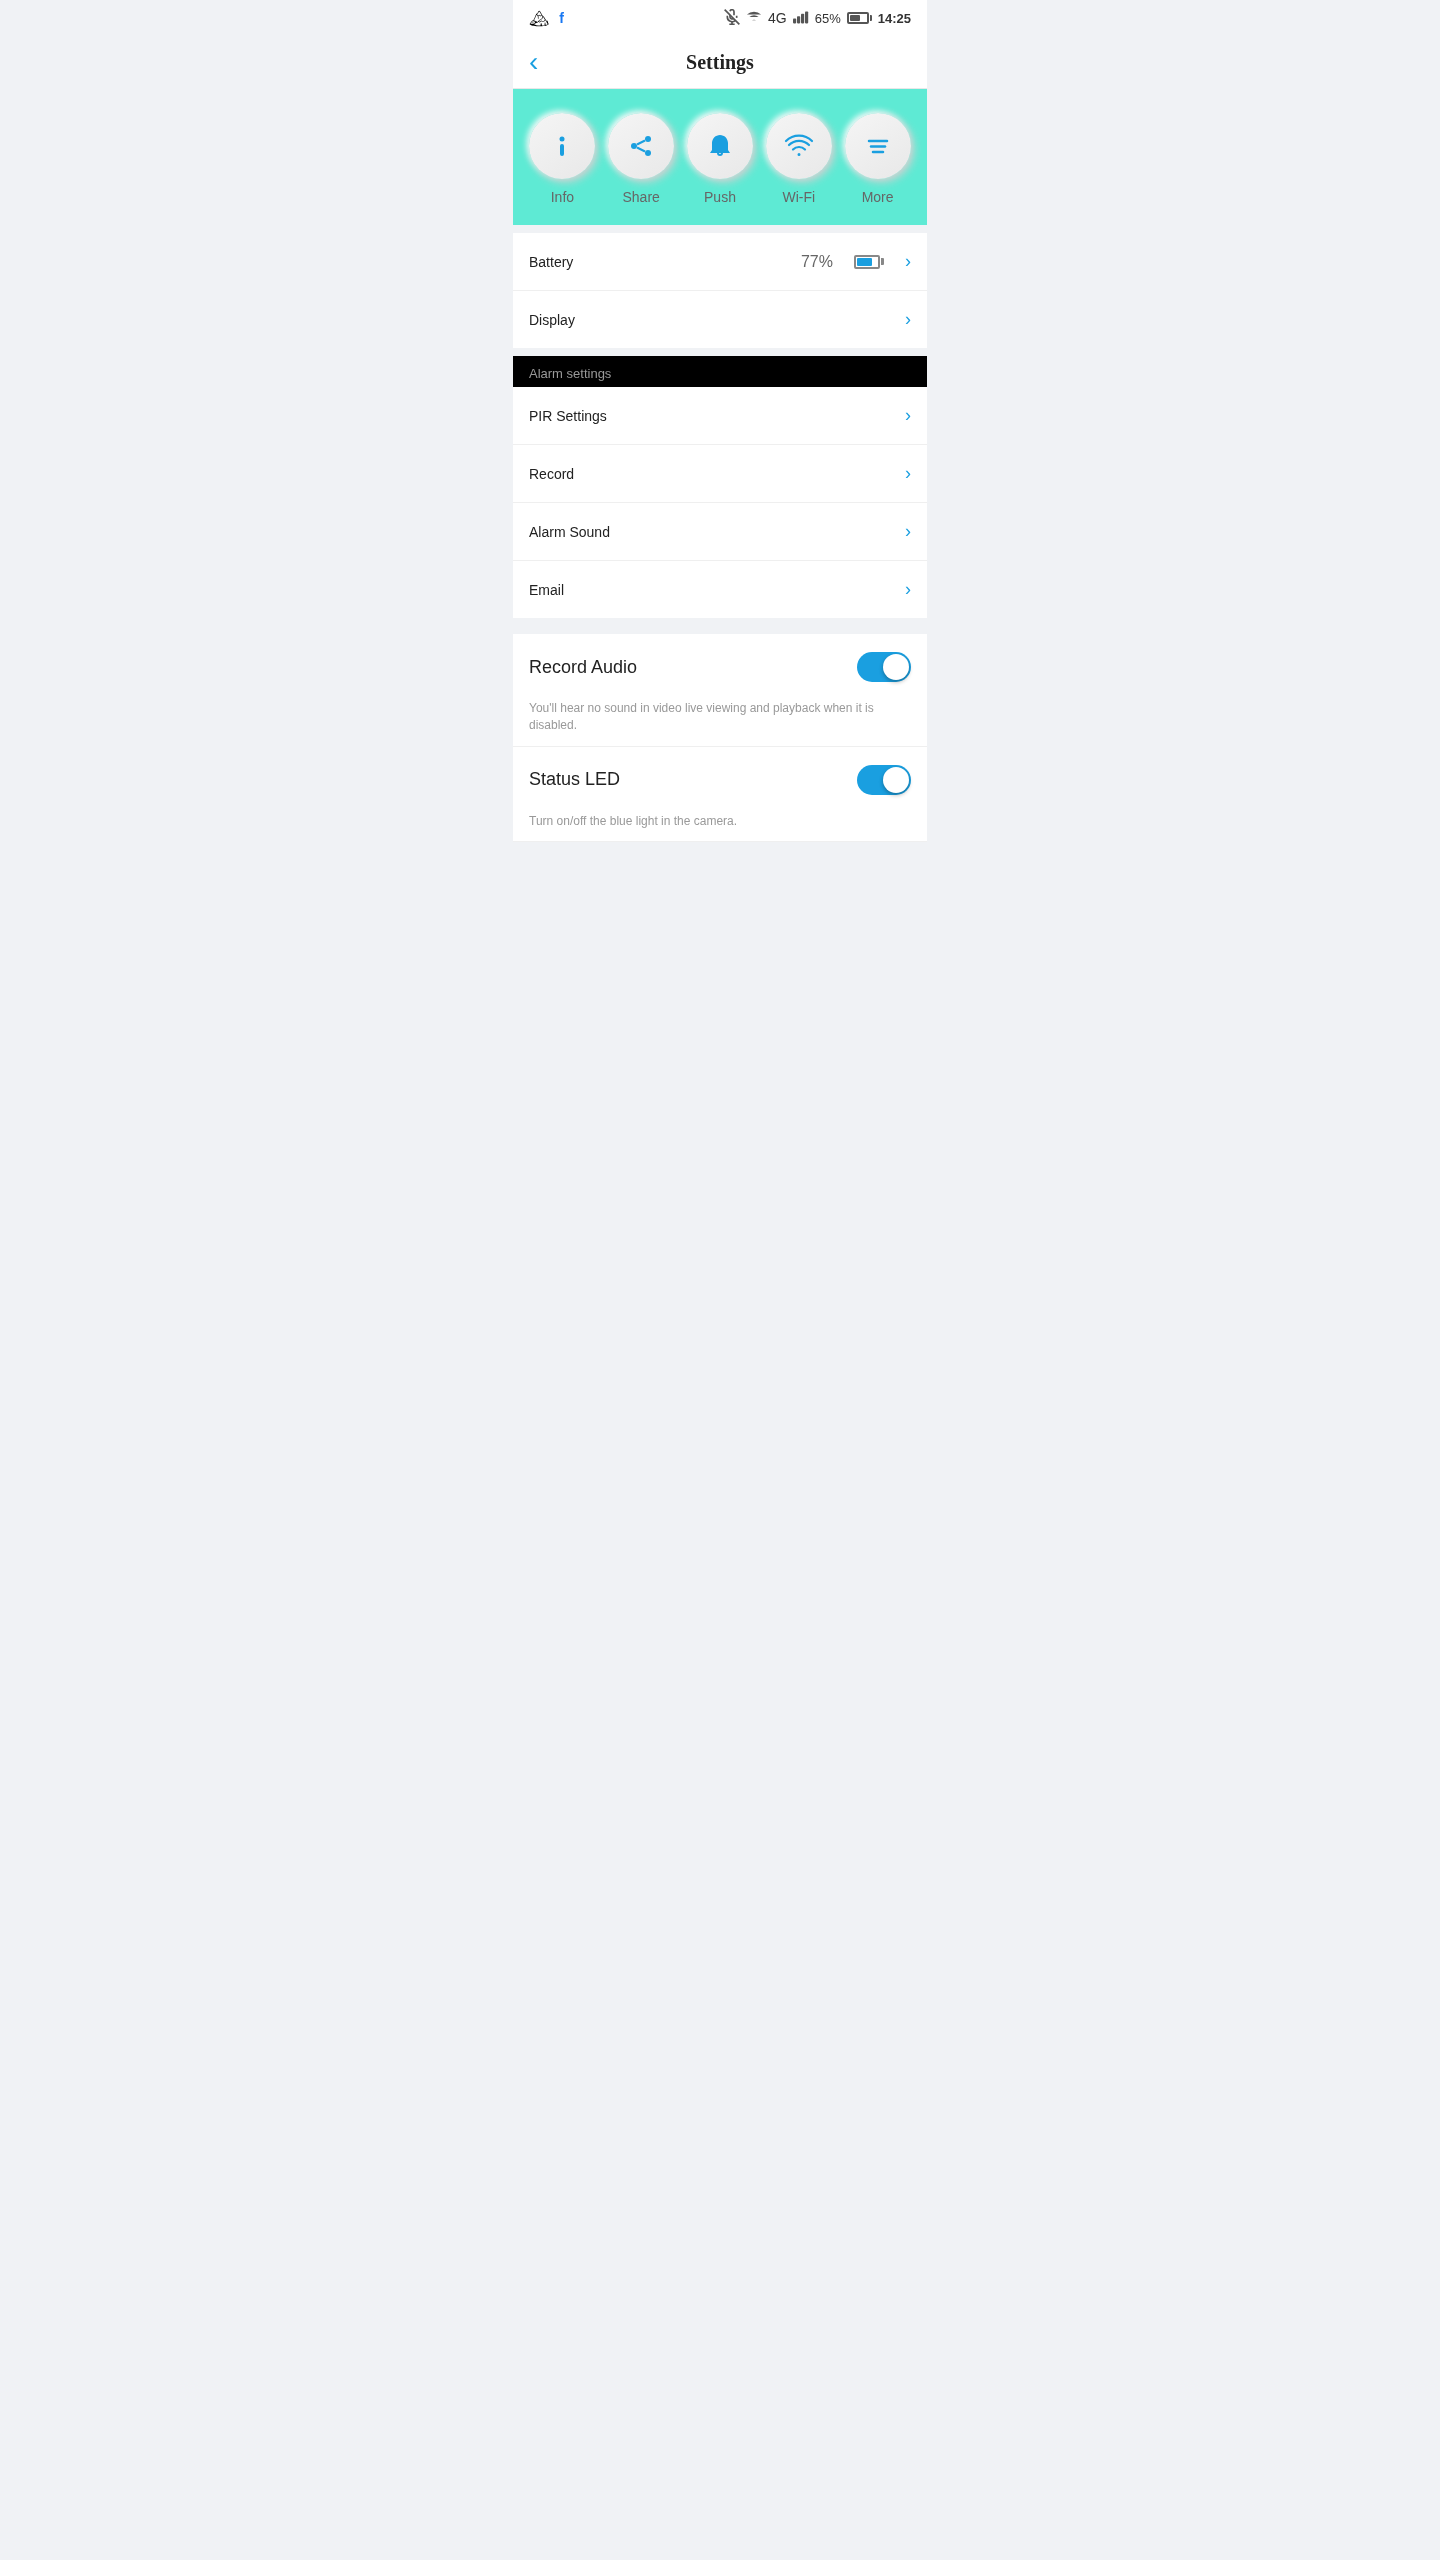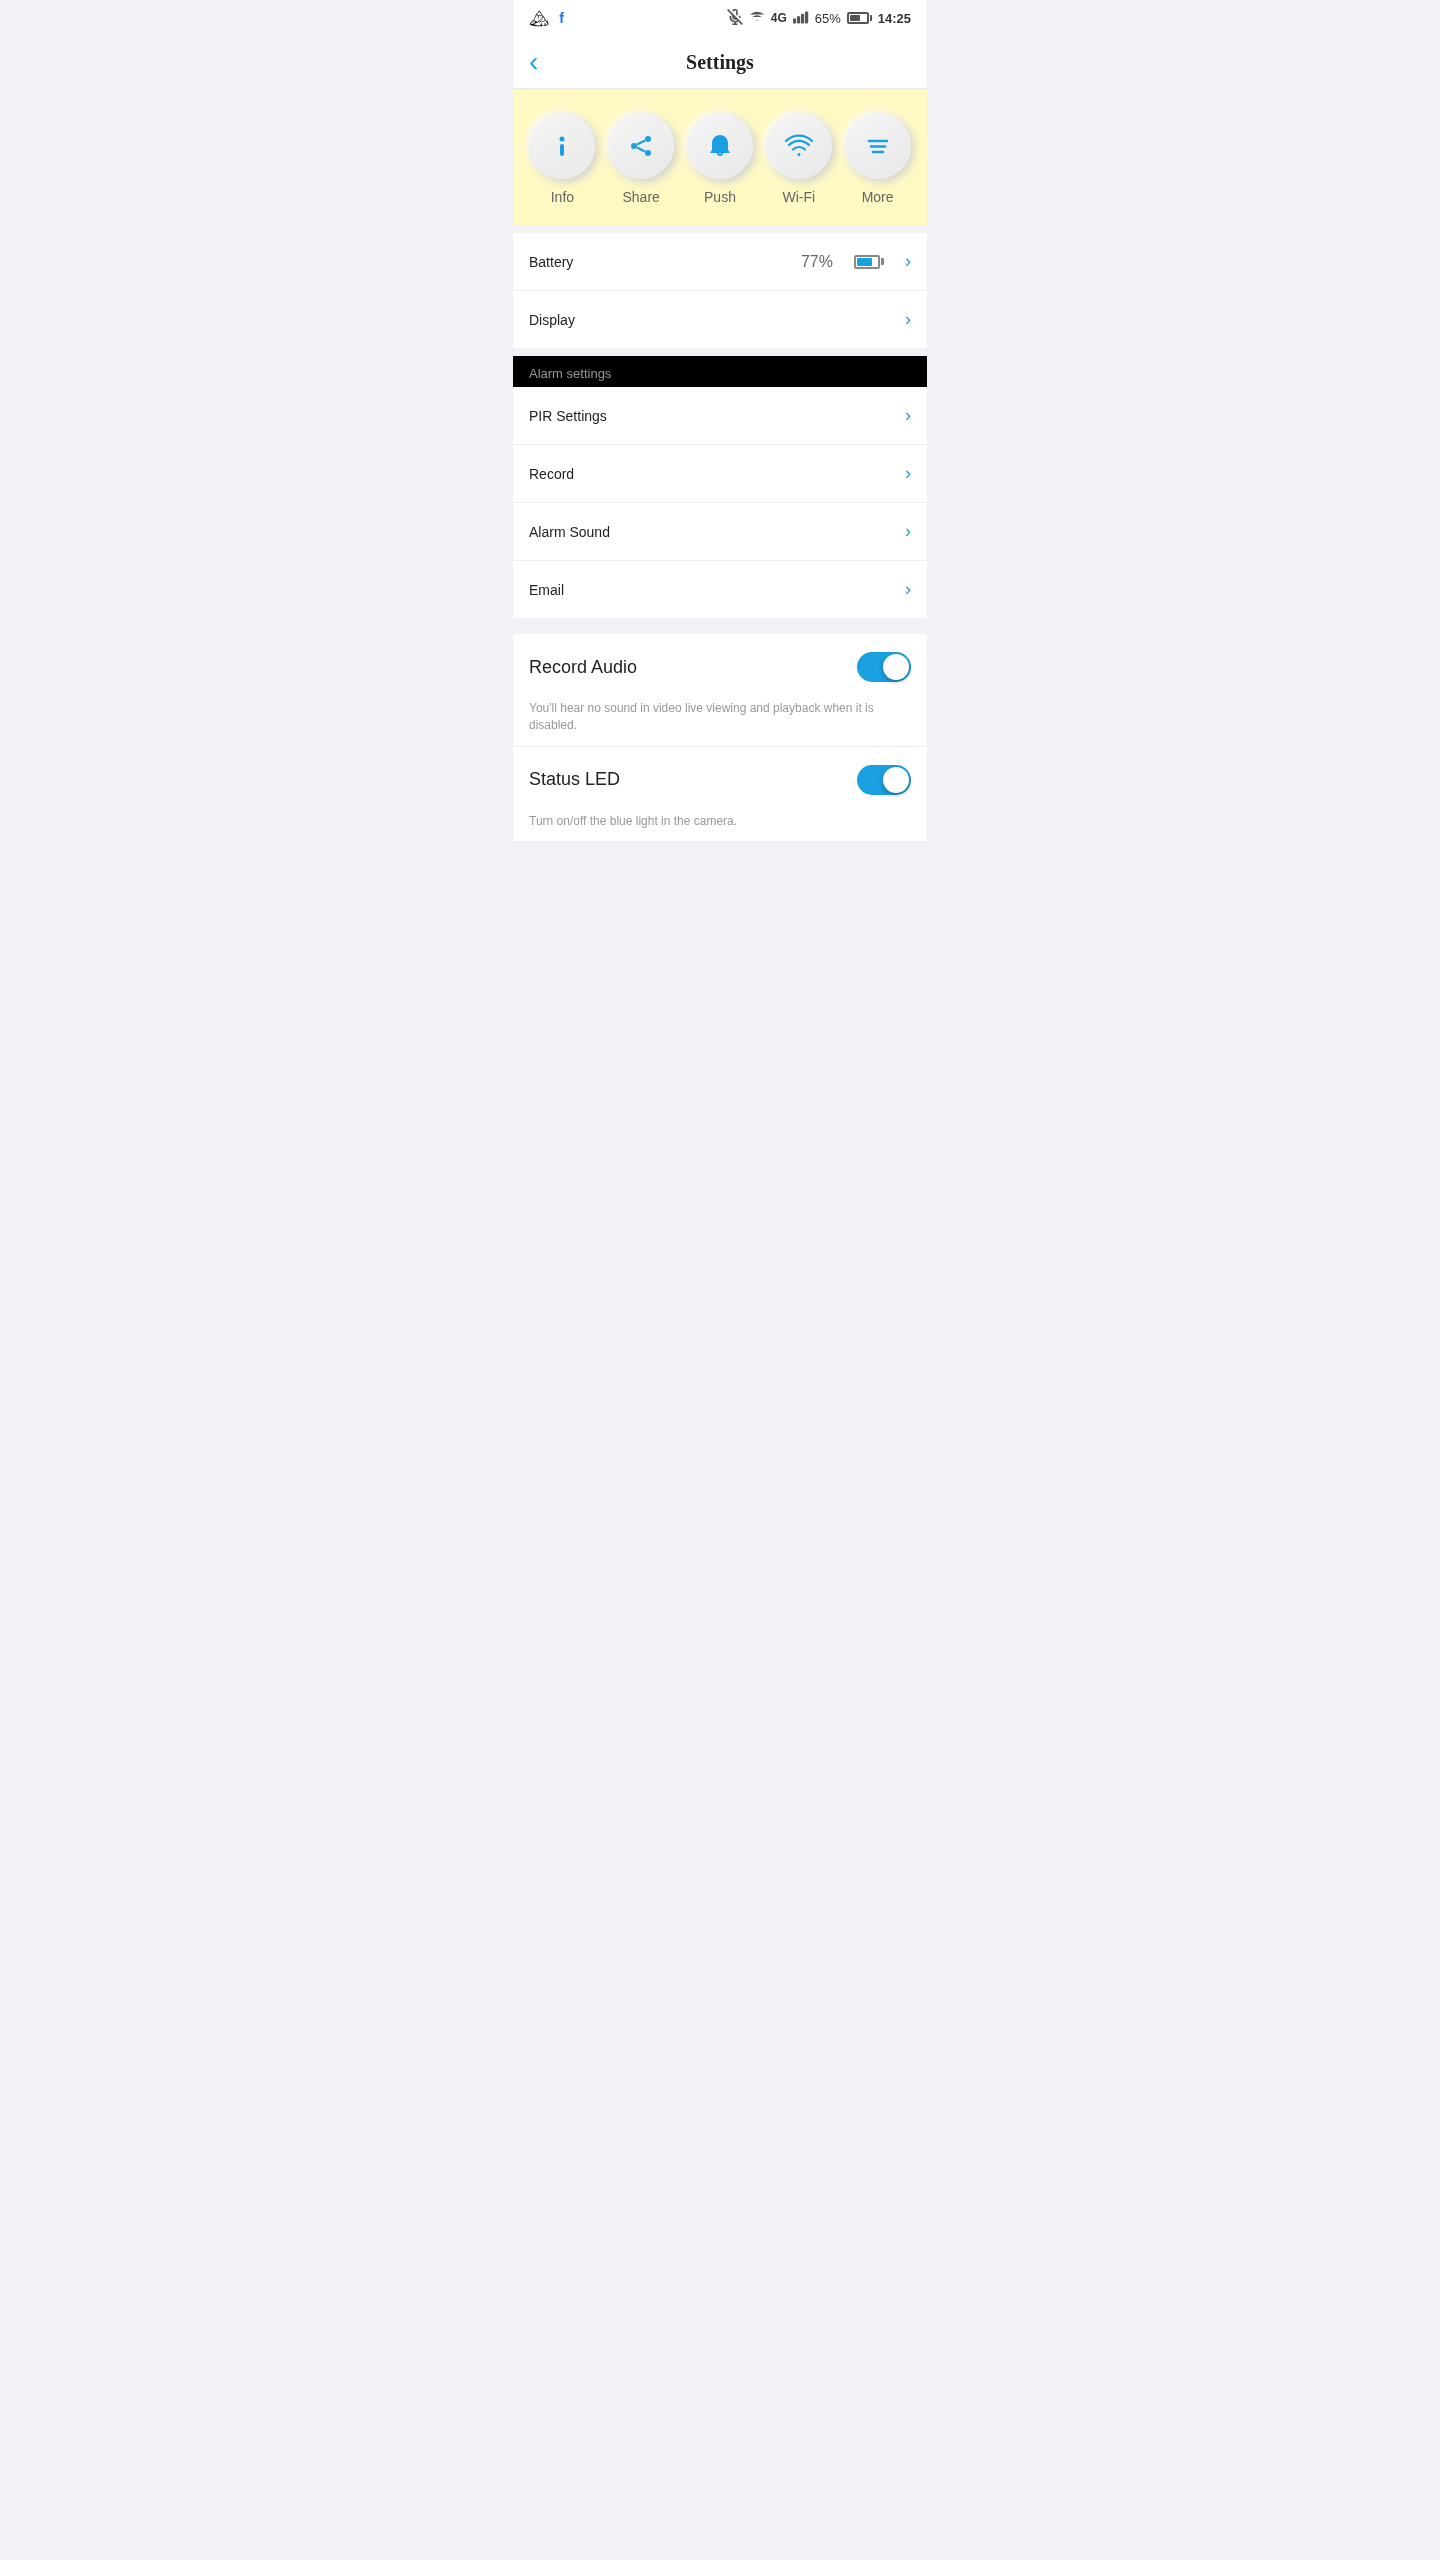--- a/index.html
+++ b/index.html
@@ -58,21 +58,21 @@
       left: 50%;
       transform: translateX(-50%);
       font-size: 20px;
       font-weight: 700;
       color: #222;
       font-family: Liberation Serif, serif;
     }
 
     
     .quick-actions {
-      background: #fef9c3;
+      background: #5eead4;
       display: flex;
       justify-content: space-around;
       align-items: center;
       padding: 24px 10px 20px;
       margin-bottom: 8px;
     }
     .action-item {
       display: flex;
       flex-direction: column;
       align-items: center;
@@ -219,21 +219,21 @@
         <line x1="12" y1="19" x2="12" y2="23"></line>
         <line x1="8" y1="23" x2="16" y2="23"></line>
       </svg>
     </span>
 
     <span>
       <svg width="16" height="16" viewBox="0 0 24 24" fill="#555">
         <path d="M12 20h.01M8.93 16.93A6 6 0 0 1 15.07 16.93M5.07 12.07a10 10 0 0 1 13.86 0M1.42 8.42a15 15 0 0 1 21.16 0"></path>
       </svg>
     </span>
-    <span style="font-size:12px;font-weight:700;">4G</span>
+    <span style="font-size:14px;font-weight:400;">4G</span>
 
     <span>
       <svg width="16" height="14" viewBox="0 0 20 16">
         <rect x="0" y="10" width="4" height="6" fill="#555" rx="1"></rect>
         <rect x="5" y="7" width="4" height="9" fill="#555" rx="1"></rect>
         <rect x="10" y="4" width="4" height="12" fill="#555" rx="1"></rect>
         <rect x="15" y="1" width="4" height="15" fill="#555" rx="1"></rect>
       </svg>
     </span>
     <span>65%</span>

